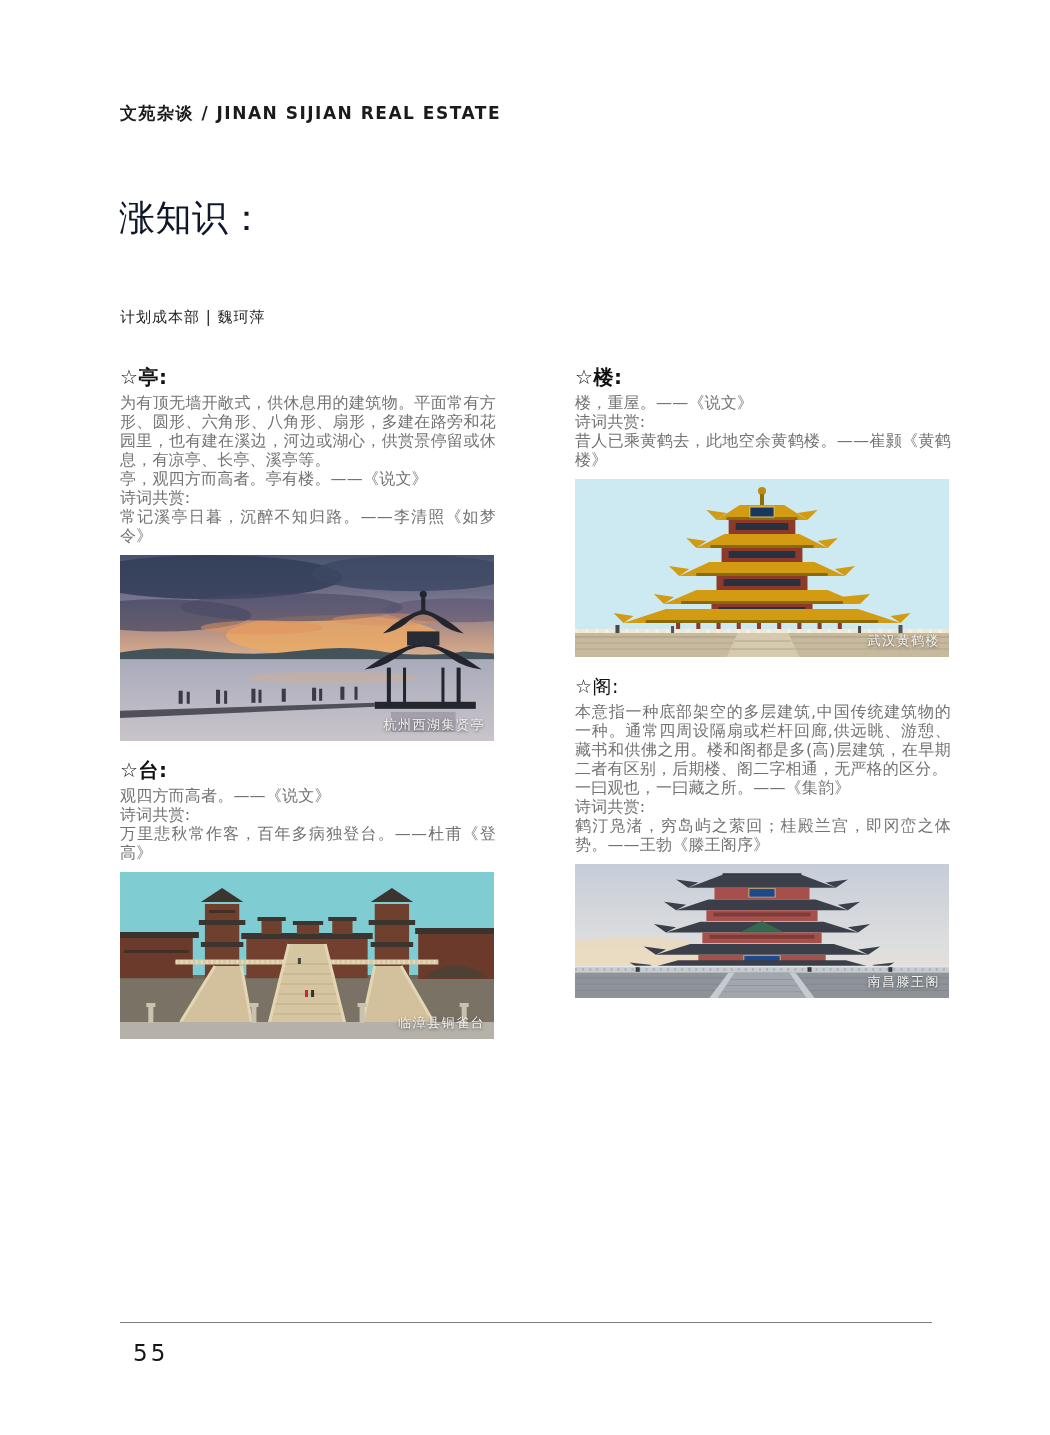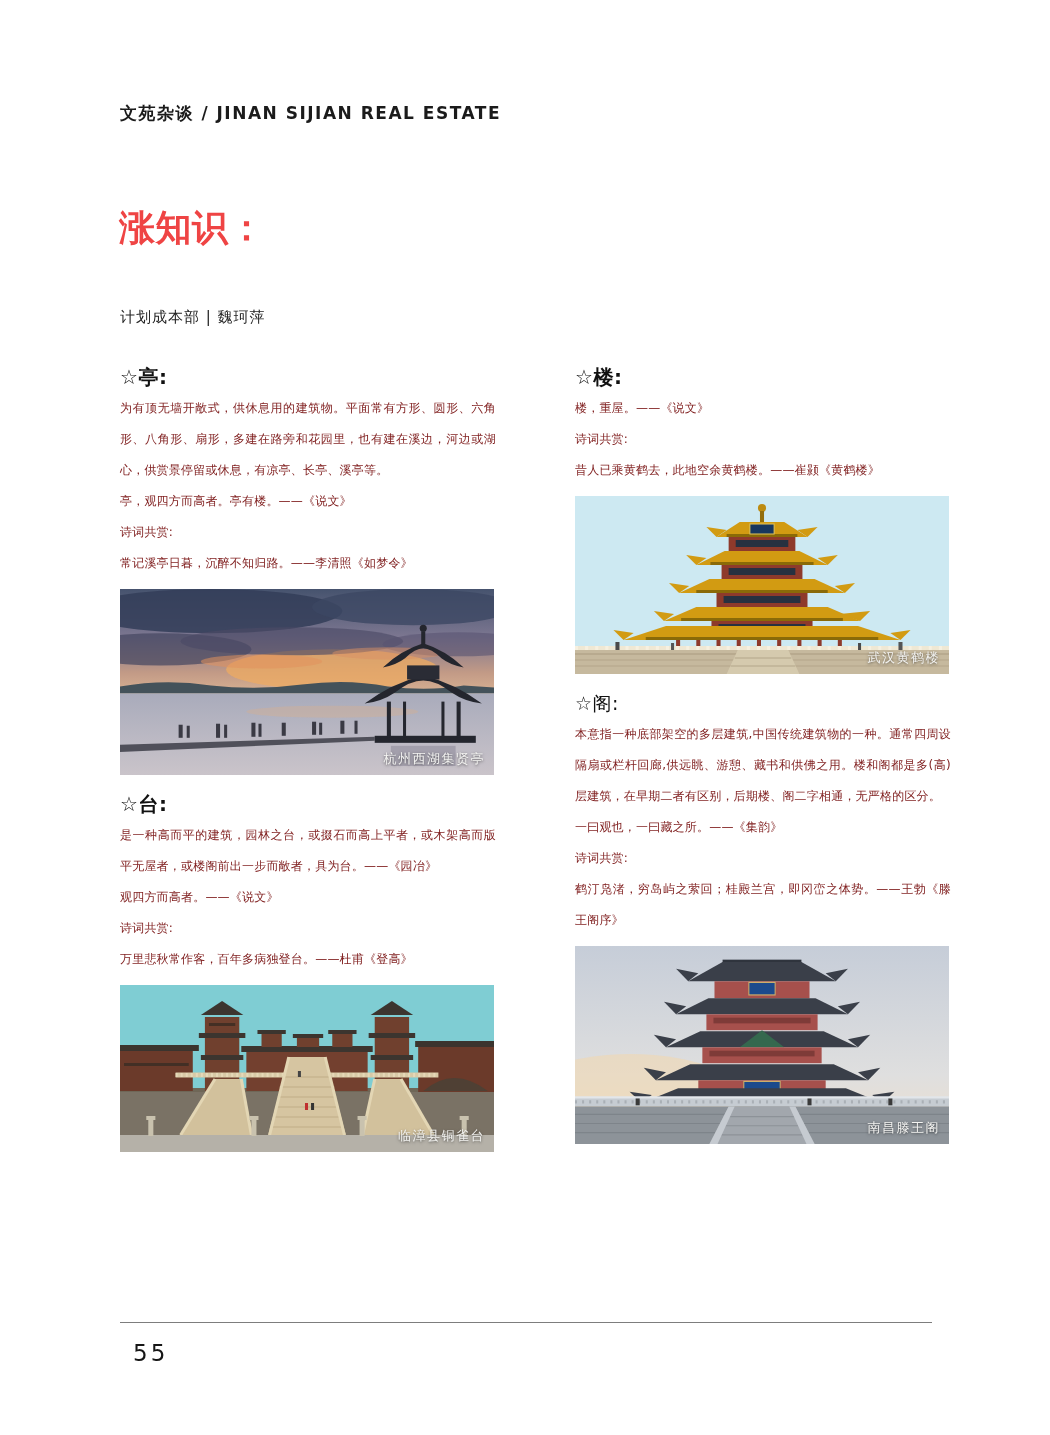--- a/index.html
+++ b/index.html
@@ -8,39 +8,39 @@
     position:relative; width:1050px; height:1435px; margin:0 auto;
     background:#ffffff; overflow:hidden;
     font-family:"DejaVu Sans","Liberation Sans",sans-serif;
     color:#1c1c1c;
   }
   .header {
     position:absolute; left:120px; top:102px;
     font-size:17px; font-weight:bold; letter-spacing:1.5px; color:#1b1b1b;
   }
   .title {
-    position:absolute; left:119px; top:204px;
+    position:absolute; left:119px; top:194px;
     font-family:"DejaVu Serif","Liberation Serif",serif;
-    font-weight:bold; font-size:36px; line-height:47px; color:#ef4444;
+    font-weight:normal; font-size:36px; line-height:47px; color:#0f172a;
     letter-spacing:0.5px;
   }
   .byline {
     position:absolute; left:120px; top:308px;
     font-size:15px; letter-spacing:1px; color:#232323;
   }
   .col { position:absolute; top:362px; width:376px; }
   .col.left  { left:120px; }
   .col.right { left:575px; }
   h3.sec {
     font-size:20px; font-weight:bold; line-height:31px; color:#111;
     letter-spacing:0.5px;
   }
   h3.sec.light { font-weight:normal; font-size:19px; }
   p.body {
-    font-size:12px; line-height:31px; color:#7f1d1d; text-align:justify;
+    font-size:16px; line-height:19px; color:#737373; text-align:justify;
     letter-spacing:0.2px;
   }
   .figure {
     position:relative; width:374px; margin:10px 0 14px; overflow:hidden;
   }
   .figure svg { display:block; width:100%; height:100%; }
   .caption {
     position:absolute; right:9px; bottom:7px;
     font-size:13px; letter-spacing:1.5px; color:#f4f4f2;
     text-shadow:0 1px 3px rgba(0,0,0,0.55);
@@ -126,21 +126,20 @@
           <rect x="284" y="76" width="32" height="14" fill="#2a2c35"></rect>
           <path d="M260,78 Q273,76 282,69 Q292,59 300,59 Q308,59 318,69 Q327,76 340,78 Q322,61 300,54 Q278,61 260,78 Z"></path>
           <rect x="298" y="42" width="4" height="13"></rect>
           <circle cx="300" cy="39" r="3.5"></circle>
         </g>
       </svg>
       <figcaption class="caption">杭州西湖集贤亭</figcaption>
     </figure>
 
     <h3 class="sec">☆台:</h3>
-    <p class="body">是一种高而平的建筑，园林之台，或掇石而高上平者，或木架高而版平无屋者，或楼阁前出一步而敞者，具为台。——《园冶》</p>
     <p class="body">观四方而高者。——《说文》</p>
     <p class="body">诗词共赏:</p>
     <p class="body">万里悲秋常作客，百年多病独登台。——杜甫《登高》</p>
 
     <figure class="figure" style="height:167px">
       <svg viewBox="0 0 370 167" preserveAspectRatio="none">
         <rect width="370" height="167" fill="#7fcdd3"></rect>
         <ellipse cx="8" cy="108" rx="30" ry="18" fill="#8a8a6e" opacity="0.7"></ellipse>
         <ellipse cx="360" cy="110" rx="28" ry="16" fill="#8a8a6e" opacity="0.7"></ellipse>
         <rect x="0" y="103" width="370" height="50" fill="#7a7265"></rect>
@@ -275,21 +274,21 @@
       </svg>
       <figcaption class="caption">武汉黄鹤楼</figcaption>
     </figure>
 
     <h3 class="sec light">☆阁:</h3>
     <p class="body">本意指一种底部架空的多层建筑,中国传统建筑物的一种。通常四周设隔扇或栏杆回廊,供远眺、游憩、藏书和供佛之用。楼和阁都是多(高)层建筑，在早期二者有区别，后期楼、阁二字相通，无严格的区分。</p>
     <p class="body">一曰观也，一曰藏之所。——《集韵》</p>
     <p class="body">诗词共赏:</p>
     <p class="body">鹤汀凫渚，穷岛屿之萦回；桂殿兰宫，即冈峦之体势。——王勃《滕王阁序》</p>
 
-    <figure class="figure" style="height:198px">
+    <figure class="figure" style="height:134px">
       <svg viewBox="0 0 370 174" preserveAspectRatio="none">
         <defs>
           <linearGradient id="sky4" x1="0" y1="0" x2="0" y2="1">
             <stop offset="0" stop-color="#c6cdd8"></stop>
             <stop offset="0.65" stop-color="#dfdfdf"></stop>
             <stop offset="1" stop-color="#efdfcb"></stop>
           </linearGradient>
         </defs>
         <rect width="370" height="174" fill="url(#sky4)"></rect>
         <ellipse cx="55" cy="140" rx="120" ry="45" fill="#f3d7ad" opacity="0.55"></ellipse>

